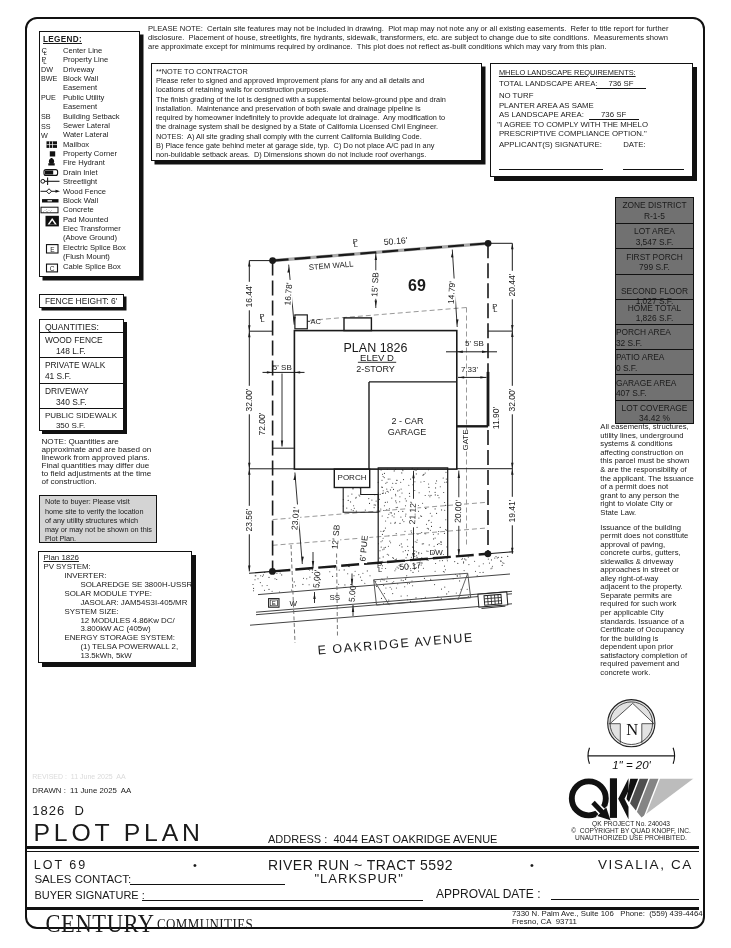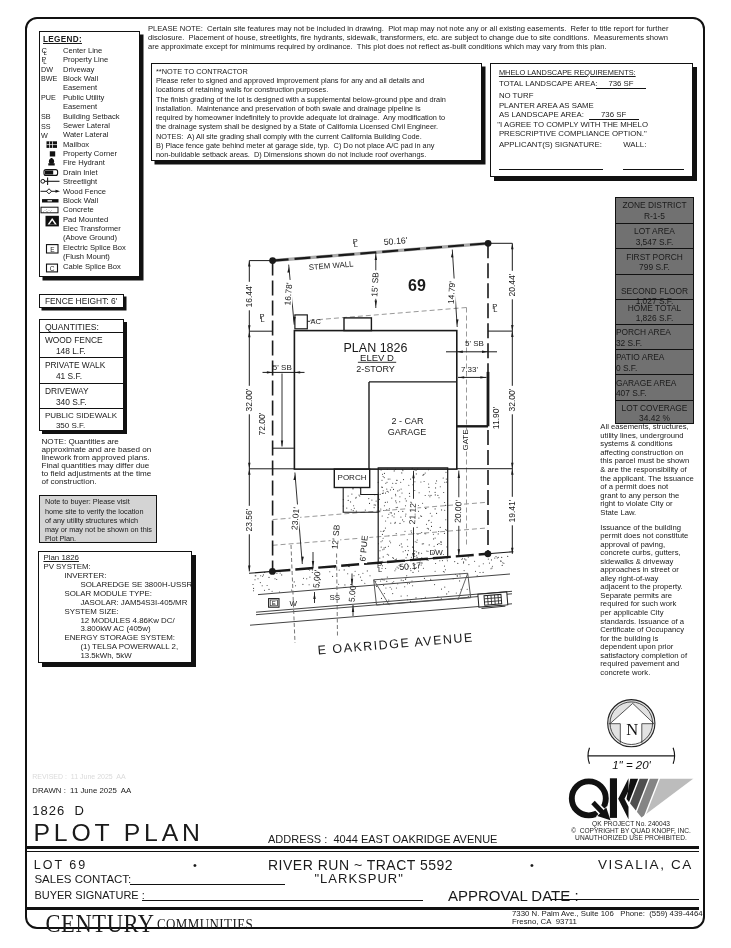--- a/index.html
+++ b/index.html
@@ -16,21 +16,21 @@
 <div class="abs" style="left:498.9px;top:67.8px;font-size:7.4px;text-decoration:underline">MHELO LANDSCAPE REQUIREMENTS:</div>
 <div class="abs" style="left:498.9px;top:79.4px;font-size:7.8px">TOTAL LANDSCAPE AREA:</div>
 <div class="abs" style="left:596px;top:79.4px;width:50px;border-bottom:1px solid #111;font-size:7.8px;text-align:center">736 SF</div>
 <div class="abs" style="left:498.9px;top:90.6px;font-size:7.8px">NO TURF</div>
 <div class="abs" style="left:498.9px;top:101px;font-size:7.8px">PLANTER AREA AS SAME</div>
 <div class="abs" style="left:498.9px;top:109.9px;font-size:7.8px">AS LANDSCAPE AREA:</div>
 <div class="abs" style="left:588.6px;top:109.9px;width:50px;border-bottom:1px solid #111;font-size:7.8px;text-align:center">736 SF</div>
 <div class="abs" style="left:497.3px;top:119.9px;font-size:7.8px">"I AGREE TO COMPLY WITH THE MHELO</div>
 <div class="abs" style="left:498.9px;top:129.4px;font-size:7.8px">PRESCRIPTIVE COMPLIANCE OPTION."</div>
 <div class="abs" style="left:498.9px;top:140.2px;font-size:7.8px">APPLICANT(S) SIGNATURE:</div>
-<div class="abs" style="left:623.2px;top:140.2px;font-size:7.8px">WALL:</div>
+<div class="abs" style="left:623.2px;top:140.2px;font-size:7.8px">DATE:</div>
 <div class="abs" style="left:498.9px;top:168px;width:104px;border-bottom:1.2px solid #111;height:1px"></div>
 <div class="abs" style="left:623.2px;top:168px;width:61px;border-bottom:1.2px solid #111;height:1px"></div>
 <div class="abs" style="left:614.9px;top:197px;width:79.2px;height:226.8px;border:1.4px solid #111;box-sizing:border-box;font-size:8.4px;background:#d946ef">
     <div style="height:25.2px;box-sizing:border-box;padding-top:2.2px;text-align:center;line-height:10.6px">
       <div>ZONE DISTRICT</div>
       <div>R-1-5</div>
     </div>
     <div style="border-top:1.3px solid #111;height:25.2px;box-sizing:border-box;padding-top:2.2px;text-align:center;line-height:10.6px">
       <div>LOT AREA</div>
       <div>3,547 S.F.</div>
@@ -63,21 +63,21 @@
       <div>LOT COVERAGE</div>
       <div>34.42 %</div>
     </div>
   </div>
 <div class="abs" style="left:600.3px;top:423.3px;font-size:7.7px;line-height:8.55px;white-space:nowrap">All easements, structures,<br>utility lines, underground<br>systems &amp; conditions<br>affecting construction on<br>this parcel must be shown<br>&amp; are the responsibility of<br>the applicant. The issuance<br>of a permit does not<br>grant to any person the<br>right to violate City or<br>State Law.</div>
 <div class="abs" style="left:600.3px;top:523.5px;font-size:7.7px;line-height:8.55px;white-space:nowrap">Issuance of the building<br>permit does not constitute<br>approval of paving,<br>concrete curbs, gutters,<br>sidewalks &amp; driveway<br>approaches in street or<br>alley right-of-way<br>adjacent to the property.<br>Separate permits are<br>required for such work<br>per applicable City<br>standards. Issuance of a<br>Certificate of Occupancy<br>for the building is<br>dependent upon prior<br>satisfactory completion of<br>required pavement and<br>concrete work.</div>
 <div class="abs" style="left:38.9px;top:293.7px;width:85.3px;height:14px;border:1.3px solid #111;box-shadow:2.5px 2.5px 0 #111;background:#fff;font-size:8.4px;padding:1.8px 0 0 5px;box-sizing:border-box">FENCE HEIGHT: 6'</div>
 <div class="abs" style="left:38.9px;top:319.2px;width:85.3px;height:112.3px;border:1.4px solid #111;box-shadow:3px 3px 0 #111;background:#fff;box-sizing:border-box">
     <div style="height:12.2px;box-sizing:border-box;padding:1.5px 0 0 5px;font-size:8.6px">QUANTITIES:</div>
     <div style="border-top:1.3px solid #111;height:24.7px;box-sizing:border-box;padding:1.8px 0 0 5px;font-size:8.4px;line-height:10.8px;white-space:nowrap">WOOD FENCE<br><span style="margin-left:11px">148 L.F.</span></div>
-    <div style="border-top:1.3px solid #111;height:26.1px;box-sizing:border-box;padding:1.8px 0 0 5px;font-size:8.4px;line-height:10.8px;white-space:nowrap">PRIVATE WALK<br><span style="margin-left:11px">41 S.F.</span></div>
+    <div style="border-top:1.3px solid #111;height:26.1px;box-sizing:border-box;padding:1.8px 0 0 5px;font-size:8.4px;line-height:10.8px;white-space:nowrap">PRIVATE WALK<br><span style="">41 S.F.</span></div>
     <div style="border-top:1.3px solid #111;height:24.7px;box-sizing:border-box;padding:1.8px 0 0 5px;font-size:8.4px;line-height:10.8px;white-space:nowrap">DRIVEWAY<br><span style="margin-left:11px">340 S.F.</span></div>
     <div style="border-top:1.3px solid #111;height:24.6px;box-sizing:border-box;padding:1.8px 0 0 5px;font-size:8.0px;line-height:10.8px;white-space:nowrap">PUBLIC SIDEWALK<br><span style="margin-left:11px">350 S.F.</span></div>
   </div>
 <div class="abs" style="left:41.5px;top:437.8px;font-size:8.1px;line-height:8.0px;white-space:nowrap">NOTE: Quantities are<br>approximate and are based on<br>linework from approved plans.<br>Final quantities may differ due<br>to field adjustments at the time<br>of construction.</div>
 <div class="abs" style="left:38.9px;top:494.5px;width:118px;height:48px;border:1.3px solid #111;background:#86efac;padding:1.8px 0 0 5px;box-sizing:border-box;font-size:7.3px;line-height:9.3px;white-space:nowrap">Note to buyer: Please visit<br>home site to verify the location<br>of any utility structures which<br>may or may not be shown on this<br>Plot Plan.</div>
 <div class="abs" style="left:37.9px;top:551px;width:154.4px;height:111.8px;border:1.4px solid #111;box-shadow:4px 4px 0 #111;background:#fff;padding:2.2px 0 0 4.5px;box-sizing:border-box;font-size:7.9px;line-height:8.9px;white-space:nowrap"><span style="text-decoration:underline">Plan 1826</span><br>PV SYSTEM:<br><span style="margin-left:21px">INVERTER:</span><br><span style="margin-left:37px">SOLAREDGE SE 3800H-USSR</span><br><span style="margin-left:21px">SOLAR MODULE TYPE:</span><br><span style="margin-left:37px">JASOLAR: JAM54S3I-405/MR</span><br><span style="margin-left:21px">SYSTEM SIZE:</span><br><span style="margin-left:37px">12 MODULES 4.86Kw DC/</span><br><span style="margin-left:37px">3.800kW AC (405w)</span><br><span style="margin-left:21px">ENERGY STORAGE SYSTEM:</span><br><span style="margin-left:37px">(1) TELSA POWERWALL 2,</span><br><span style="margin-left:37px">13.5kWh, 5kW</span></div>
 <div class="abs" style="left:32.3px;top:772.8px;font-size:7px;color:#dadada">REVISED :&nbsp; 11 June 2025&nbsp; AA</div>
 <div class="abs" style="left:32.3px;top:786.3px;font-size:7.8px">DRAWN :&nbsp; 11 June 2025&nbsp; AA</div>
 <div class="abs" style="left:32.3px;top:802.8px;font-size:13px;letter-spacing:1px">1826&nbsp; D</div>
 <div class="abs" style="left:33.5px;top:818.5px;font-size:24.8px;letter-spacing:3.8px;border-bottom:1.4px solid #111;padding-right:2px;padding-bottom:0px">PLOT PLAN</div>
@@ -87,21 +87,21 @@
 <div class="abs" style="left:33.8px;top:858.4px;font-size:12.5px;letter-spacing:2px">LOT 69</div>
 <div class="abs" style="left:193px;top:858.5px;font-size:11px">•</div>
 <div class="abs" style="left:268px;top:856.8px;font-size:14px;letter-spacing:.5px">RIVER RUN ~ TRACT 5592</div>
 <div class="abs" style="left:530px;top:858.5px;font-size:11px">•</div>
 <div class="abs" style="left:598px;top:857.4px;font-size:13.5px;letter-spacing:1.6px">VISALIA, CA</div>
 <div class="abs" style="left:314.5px;top:871.3px;font-size:13px;letter-spacing:1px">"LARKSPUR"</div>
 <div class="abs" style="left:34.4px;top:873.4px;font-size:11.5px">SALES CONTACT:</div>
 <div class="abs" style="left:130px;top:883.2px;width:155px;border-bottom:1.1px solid #111;height:1px"></div>
 <div class="abs" style="left:34.4px;top:888.6px;font-size:11px">BUYER SIGNATURE :</div>
 <div class="abs" style="left:142px;top:898.6px;width:281px;border-bottom:1.1px solid #111;height:1px"></div>
-<div class="abs" style="left:448px;top:886.6px;font-size:15px">APPROVAL DATE :</div>
+<div class="abs" style="left:436px;top:886.6px;font-size:12px">APPROVAL DATE :</div>
 <div class="abs" style="left:551px;top:897.8px;width:148px;border-bottom:1.1px solid #111;height:1px"></div>
 <div class="abs" style="left:26px;top:906.6px;width:673px;height:3px;background:#111"></div>
 <div class="abs" style="left:45.5px;top:908.8px;font-size:22.5px;letter-spacing:0.6px;font-family:'Liberation Serif',serif;transform:scaleY(1.13);transform-origin:top left">CENTURY</div>
 <div class="abs" style="left:157px;top:914.5px;font-size:13px;letter-spacing:0.4px;font-family:'Liberation Serif',serif;transform:scaleY(1.13);transform-origin:top left">COMMUNITIES</div>
 <div class="abs" style="left:512px;top:909.8px;font-size:7.8px;line-height:8.4px">7330 N. Palm Ave., Suite 106&nbsp;&nbsp;&nbsp;Phone:&nbsp; (559) 439-4464<br>Fresno, CA&nbsp; 93711</div>
 <div class="abs" style="left:631px;top:821.4px;font-size:6.6px;transform:translateX(-50%);white-space:nowrap;text-align:center;line-height:6.9px">QK PROJECT No. 240043<br>©&nbsp;&nbsp;COPYRIGHT BY QUAD KNOPF, INC.<br>UNAUTHORIZED USE PROHIBITED.</div>
 <svg class="abs" style="left:0;top:0" width="731" height="948" viewBox="0 0 731 948">
 <g>
 <circle cx="400.7" cy="482.2" r="0.55" fill="#3a3a3a"></circle>
       <circle cx="423.4" cy="474.8" r="0.55" fill="#3a3a3a"></circle>

